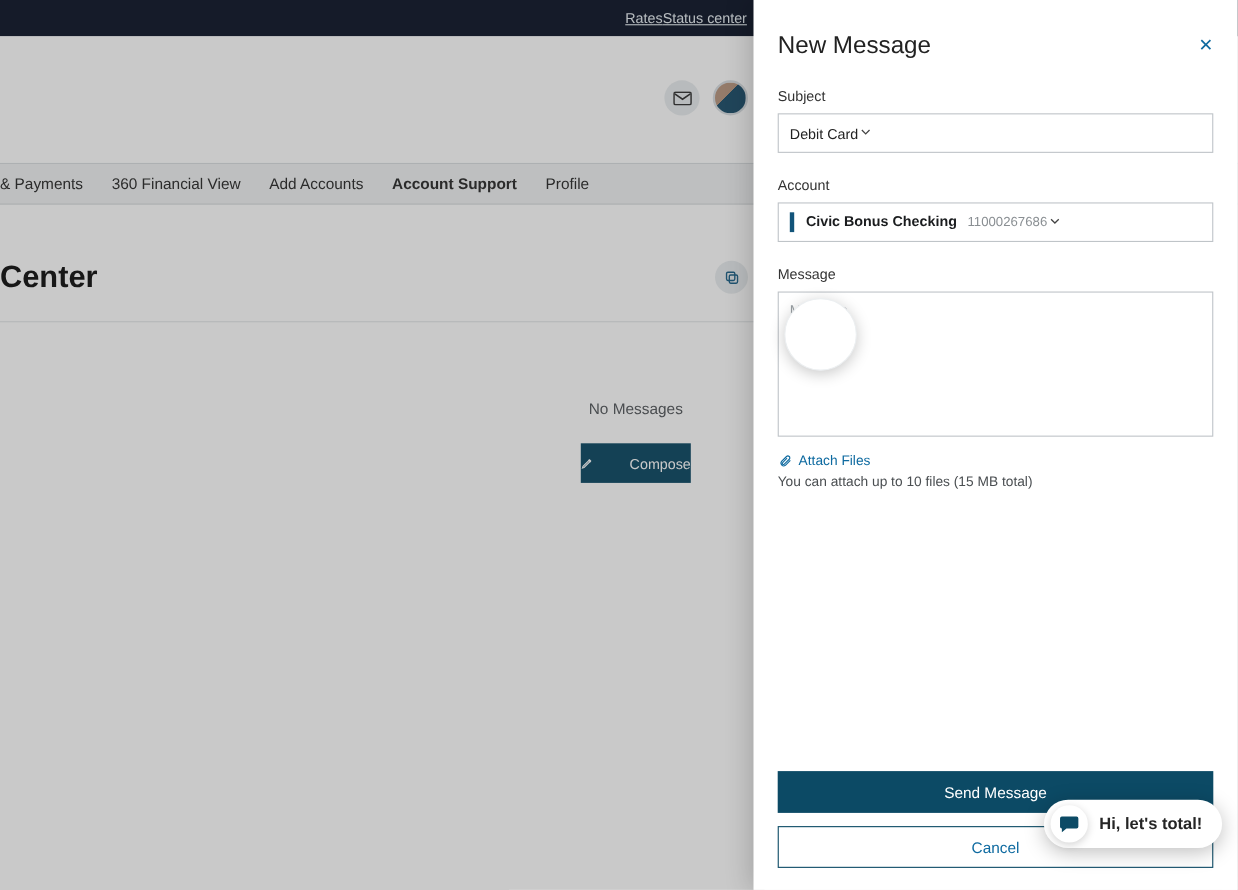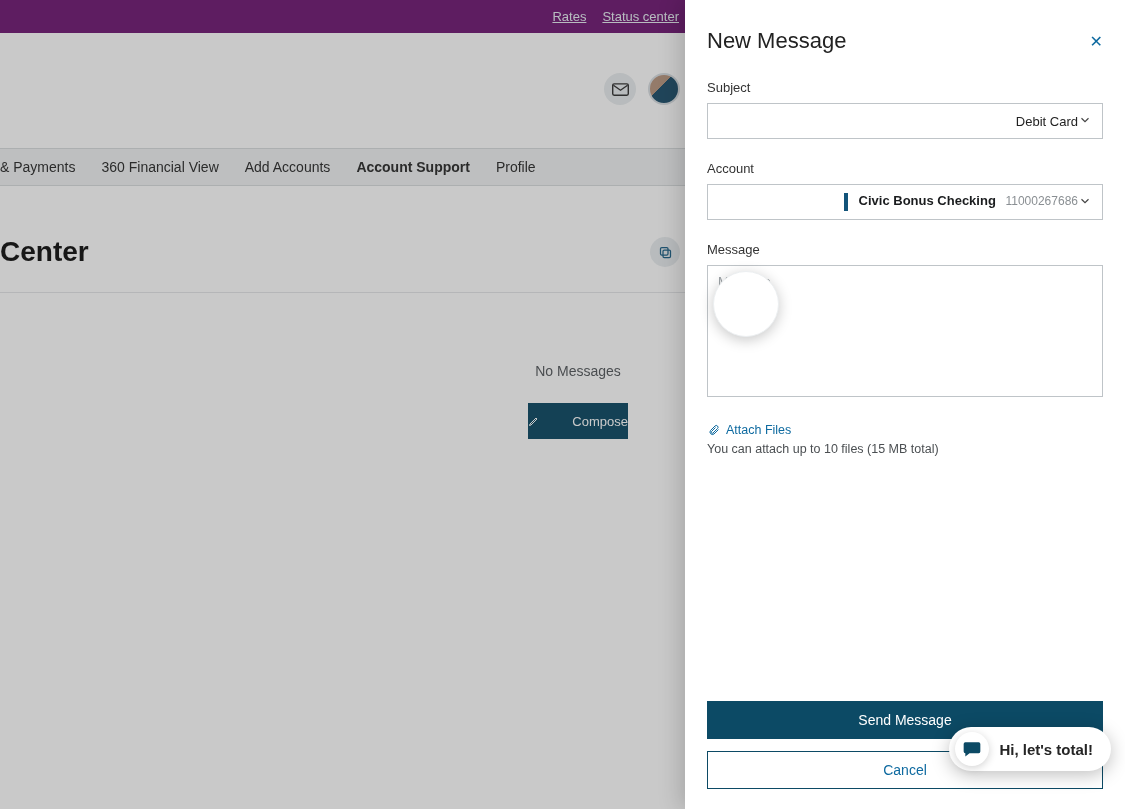--- a/index.html
+++ b/index.html
@@ -1,21 +1,21 @@
 <!DOCTYPE html>
 <html><head>
 <meta charset="utf-8">
 <style>
   * { box-sizing: border-box; margin: 0; padding: 0; }
   html, body { width: 1125px; height: 809px; font-family: Arial, Helvetica, sans-serif; overflow: hidden; background: #fff; }
   .page { position: relative; width: 1125px; height: 809px; }
 
   
   .top-banner {
-    width: 100%; height: 33px; background: #701a75; display: flex; justify-content: flex-end; align-items: center; padding-right: 446px; gap: 16px; font-size: 13px;
+    width: 100%; height: 33px; background: #0f172a; display: flex; justify-content: flex-end; align-items: center; padding-right: 446px; font-size: 13px;
   }
   .top-banner a { color: #e7eef2; text-decoration: underline; cursor: pointer; }
 
   
   .header {
     width: 100%; height: 115px; background: #ffffff; position: relative;
   }
   .header .icons { position: absolute; top: 40px; right: 445px; display: flex; gap: 12px; align-items: center; }
   .icon-circle { width: 32px; height: 32px; border-radius: 50%; background: #e9edef; display: flex; align-items: center; justify-content: center; cursor: pointer; }
   .avatar-circle { width: 32px; height: 32px; border-radius: 50%; background: linear-gradient(135deg,#b99780 40%,#1e4f6b 40%); border: 2px solid #d8dee2; cursor: pointer; }
@@ -39,31 +39,31 @@
   
   .dim { position:absolute; inset:0; background: rgba(40,40,40,0.25); pointer-events:none; }
 
   
   .drawer { position: absolute; top:0; right:0; width: 440px; height: 809px; background:#fff; box-shadow: -4px 0 22px rgba(0,0,0,0.18); padding: 28px 22px 20px 22px; display:flex; flex-direction:column; }
   .drawer-header { display:flex; justify-content:space-between; align-items:center; margin-bottom: 26px; }
   .drawer-header h2 { font-size: 22px; font-weight: 400; color:#222; }
   .close-x { color:#0e6aa0; font-size:16px; cursor:pointer; font-weight:300; }
 
   .form-label { font-size: 13px; color:#333; margin-bottom: 8px; display:block; }
-  .select-box { width:100%; height: 36px; border:1px solid #bfc4c8; background:#fff; display:flex; align-items:center; justify-content:flex-end; padding: 0 10px; font-size:13px; cursor:pointer; margin-bottom: 22px; color:#222; }
+  .select-box { width:100%; height: 36px; border:1px solid #bfc4c8; background:#fff; display:flex; align-items:center; justify-content:flex-start; padding: 0 10px; font-size:13px; cursor:pointer; margin-bottom: 22px; color:#222; }
   .select-box .chev { color:#555; }
   .account-select .acct-bar { display:inline-block; width:4px; height:18px; background:#12547a; margin-right:7px; vertical-align:middle; }
   .account-select .acct-name { font-weight:700; color:#1a1c1e; }
   .account-select .acct-num { color:#8a8f93; margin-left:6px; font-size:12px; }
 
   .message-area { width:100%; height:132px; border:1px solid #bfc4c8; resize:none; padding:8px 10px; font-size:13px; font-family:inherit; color:#222; }
   .message-area::placeholder { color:#9aa0a4; }
   .loupe { position:absolute; width:66px; height:66px; border-radius:50%; background:#fff; box-shadow:0 3px 14px rgba(0,0,0,0.22); border:1px solid #eceff1; }
 
-  .attach-row { margin-top:22px; font-size:12.5px; }
+  .attach-row { margin-top:10px; font-size:12.5px; }
   .attach-link { color:#0e6aa0; cursor:pointer; display:inline-flex; align-items:center; gap:5px; }
   .attach-hint { color:#4b4f52; margin-top:3px; }
 
   .drawer-footer { margin-top:auto; }
   .send-btn { width:100%; height:38px; background:#0c4a65; color:#fff; border:none; font-size:14px; cursor:pointer; }
   .cancel-btn { width:100%; height:38px; background:#fff; color:#0e6aa0; border:1px solid #0c4a65; font-size:14px; cursor:pointer; margin-top:12px; }
 
   
   .chat-widget { position:absolute; right:14px; bottom:38px; background:#fff; border-radius:26px; box-shadow:0 4px 18px rgba(0,0,0,0.25); height:44px; display:flex; align-items:center; padding:0 18px 0 6px; gap:10px; font-size:15px; font-weight:600; color:#252525; cursor:pointer; }
   .chat-widget .dot { width:34px; height:34px; border-radius:50%; background:#fff; display:flex; align-items:center; justify-content:center; box-shadow:0 2px 8px rgba(0,0,0,0.18); }

